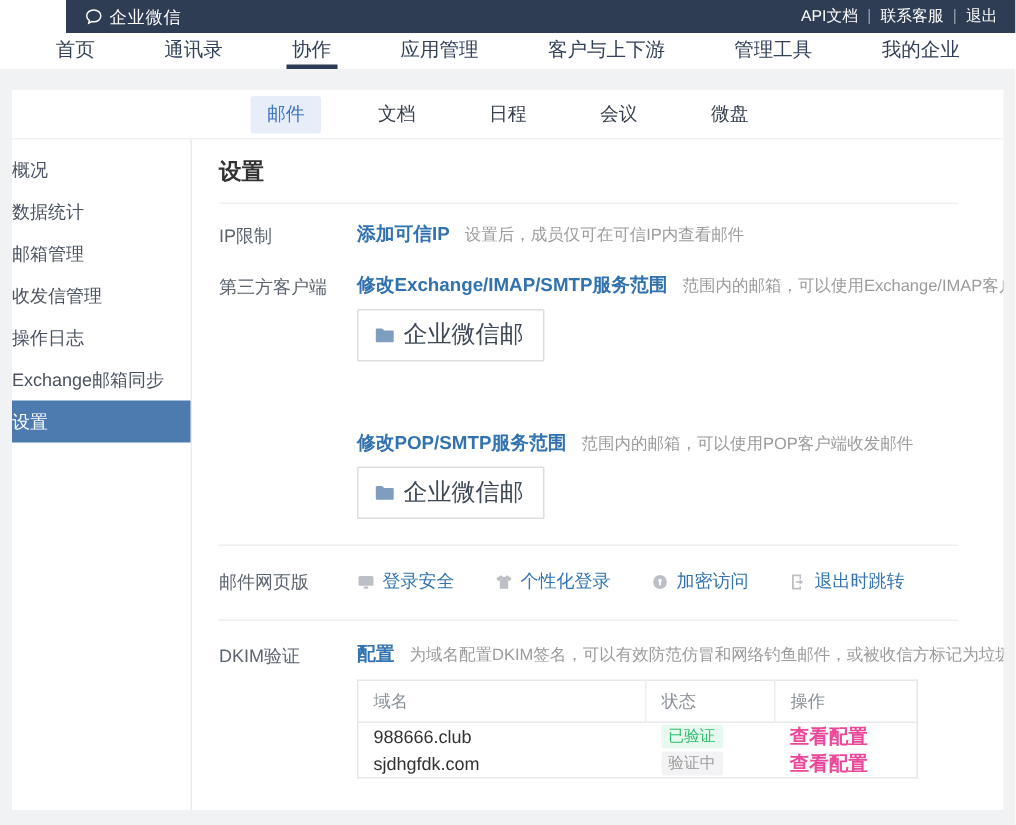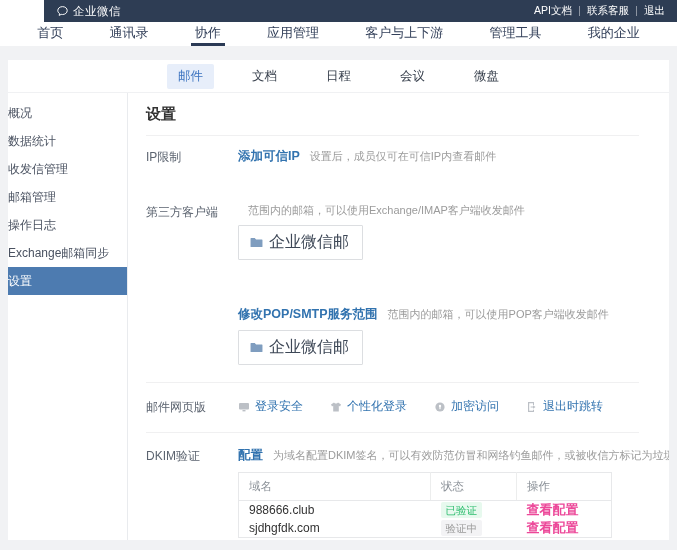--- a/index.html
+++ b/index.html
@@ -129,45 +129,46 @@
       <div class="subtab">日程</div>
       <div class="subtab">会议</div>
       <div class="subtab">微盘</div>
     </div>
 
     <div class="main-row">
 
       <div class="sidebar">
         <div class="side-item">概况</div>
         <div class="side-item">数据统计</div>
+        <div class="side-item">邮箱管理</div>
         <div class="side-item">收发信管理</div>
-        <div class="side-item">邮箱管理</div>
         <div class="side-item">操作日志</div>
         <div class="side-item">Exchange邮箱同步</div>
         <div class="side-item selected">设置</div>
       </div>
 
       <div class="content">
         <h1 class="page-title">设置</h1>
         <div class="title-divider"></div>
 
         <div class="setting-row" style="margin-top:12px;">
           <div class="row-label">IP限制</div>
           <div class="row-content">
             <div class="link-line">
               <a class="plink">添加可信IP</a>
               <span class="desc">设置后，成员仅可在可信IP内查看邮件</span>
             </div>
           </div>
         </div>
 
-        <div class="setting-row" style="margin-top:37px;">
+        <div class="setting-row" style="margin-top:16px;">
           <div class="row-label">第三方客户端</div>
           <div class="row-content">
             <div class="link-line">
+              <a class="plink">修改Exchange/IMAP/SMTP服务范围</a>
               <span class="desc">范围内的邮箱，可以使用Exchange/IMAP客户端收发邮件</span>
             </div>
             <div class="scope-btn">
               <span class="gicon">
                 <svg width="13" height="11" viewBox="0 0 14 12">
                     <path d="M.5 1.6q0-.6.6-.6h4l1.4 1.6h6.4q.6 0 .6.6v7.2q0 .6-.6.6H1.1q-.6 0-.6-.6z" fill="#7f9dbf"></path>
                   </svg>
               </span>
               <span>企业微信邮</span>
             </div>

